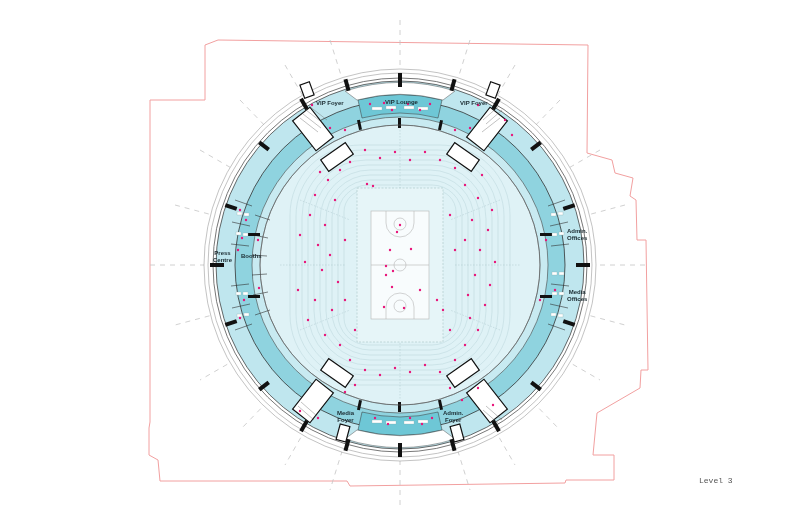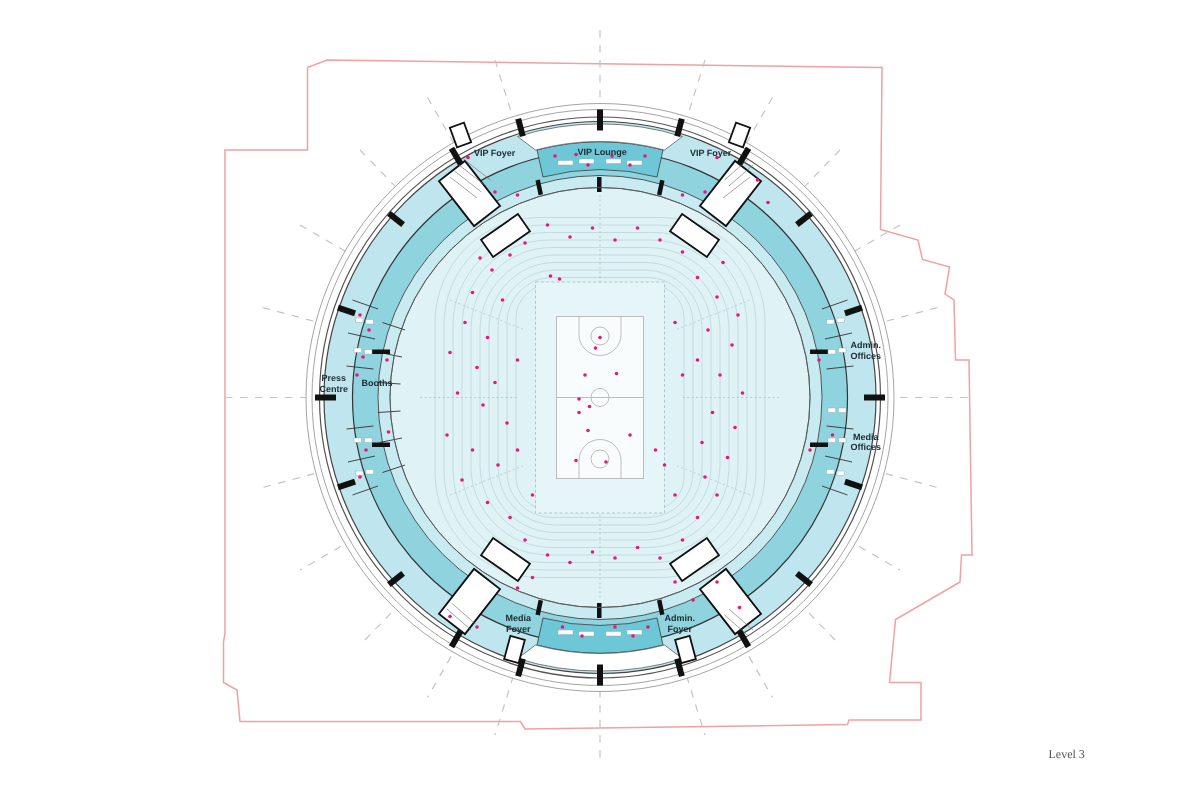--- a/index.html
+++ b/index.html
@@ -2,22 +2,22 @@
 <html><head>
 <meta charset="utf-8">
 <style>
   html, body { margin: 0; padding: 0; background: #ffffff; }
   body { width: 800px; height: 531px; position: relative; overflow: hidden;
          font-family: "Liberation Sans", sans-serif; }
   #plan { position: absolute; left: 0; top: 0; width: 800px; height: 531px; }
   .room-label { position: absolute; font-size: 6px; font-weight: bold; color: #1a2a30;
                 text-align: center; line-height: 7px; white-space: nowrap;
                 font-family: "Liberation Sans", sans-serif; }
-  .level-label { position: absolute; left: 699px; top: 498px; font-size: 8px;
-                 color: #555; font-family: Liberation Serif, serif; }
+  .level-label { position: absolute; left: 699px; top: 476px; font-size: 8px;
+                 color: #555; font-family: Liberation Mono, monospace; }
 </style>
 </head>
 <body>
 
 <svg id="plan" viewBox="0 0 800 531" xmlns="http://www.w3.org/2000/svg">
 
   <polyline fill="none" stroke="#f2a0a0" stroke-width="1" points="205,45 218,40 588,45 587,153 612,160 615,173 633,178 630,196 636,200 637,240 646,240 648,370 641,370 640,388 597,413 593,455 614,455 614,480 566,480 565,483 350,486 347,481 160,481 158,460 149,455 149,428 150,422 150,100 205,100 205,45"></polyline>
 
   <g stroke="#c4c4c4" stroke-width="0.8" stroke-dasharray="5,5" fill="none">
     <line x1="400" y1="20" x2="400" y2="510"></line>

